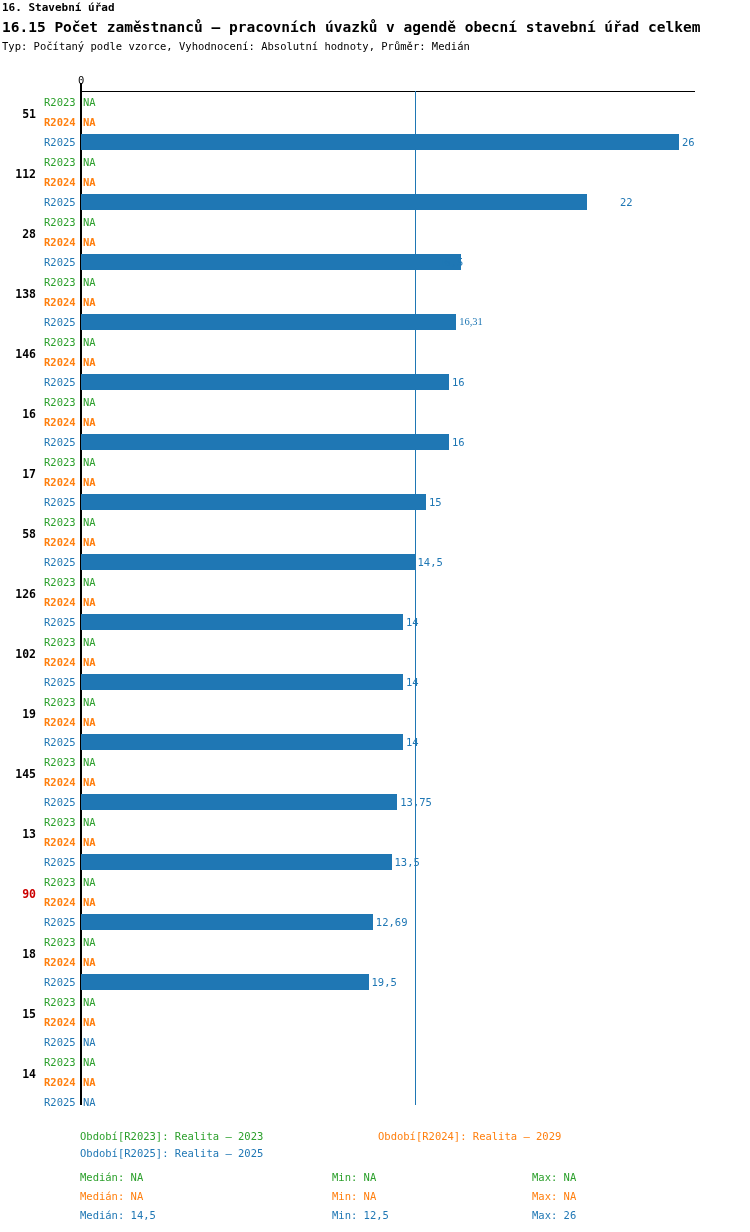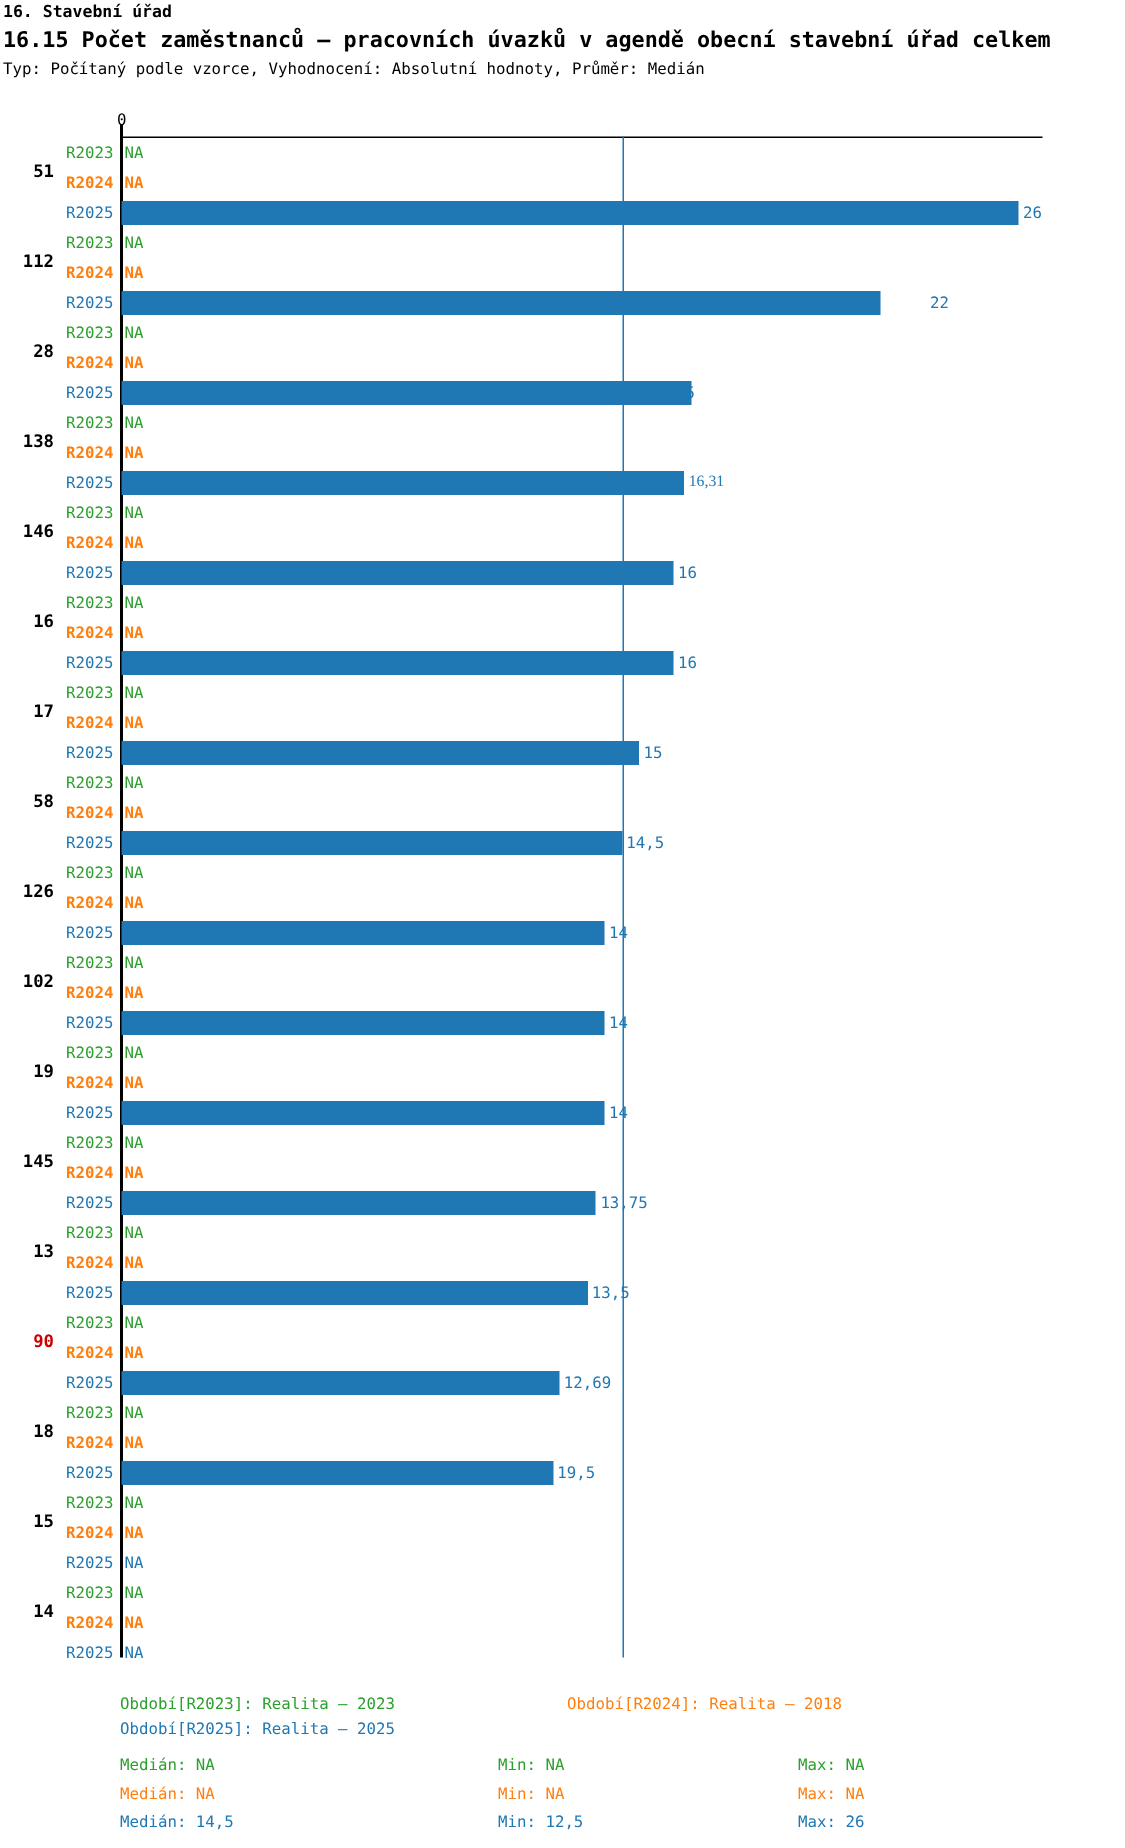--- a/index.html
+++ b/index.html
@@ -436,21 +436,21 @@
         <div class="subrow r2">
           <div class="series-label" style="color: rgb(31, 119, 180);">R2025</div>
           <div class="na-label" style="color: rgb(31, 119, 180);">NA</div>
         </div>
       </div>
     </div>
 </div>
 
 <div id="legend">
     <div class="legend-cell" style="left: 80px; top: 9px; color: rgb(44, 160, 44);">Období[R2023]: Realita – 2023</div>
-    <div class="legend-cell" style="left: 378px; top: 9px; color: rgb(255, 127, 14);">Období[R2024]: Realita – 2018</div>
+    <div class="legend-cell" style="left: 378px; top: 9px; color: rgb(255, 127, 14);">Období[R2024]: Realita – 2029</div>
     <div class="legend-cell" style="left: 80px; top: 26px; color: rgb(31, 119, 180);">Období[R2025]: Realita – 2025</div>
     <div class="legend-cell" style="left: 80px; top: 50px; color: rgb(44, 160, 44);">Medián: NA</div>
     <div class="legend-cell" style="left: 332px; top: 50px; color: rgb(44, 160, 44);">Min: NA</div>
     <div class="legend-cell" style="left: 532px; top: 50px; color: rgb(44, 160, 44);">Max: NA</div>
     <div class="legend-cell" style="left: 80px; top: 69px; color: rgb(255, 127, 14);">Medián: NA</div>
     <div class="legend-cell" style="left: 332px; top: 69px; color: rgb(255, 127, 14);">Min: NA</div>
     <div class="legend-cell" style="left: 532px; top: 69px; color: rgb(255, 127, 14);">Max: NA</div>
     <div class="legend-cell" style="left: 80px; top: 88px; color: rgb(31, 119, 180);">Medián: 14,5</div>
     <div class="legend-cell" style="left: 332px; top: 88px; color: rgb(31, 119, 180);">Min: 12,5</div>
     <div class="legend-cell" style="left: 532px; top: 88px; color: rgb(31, 119, 180);">Max: 26</div>

